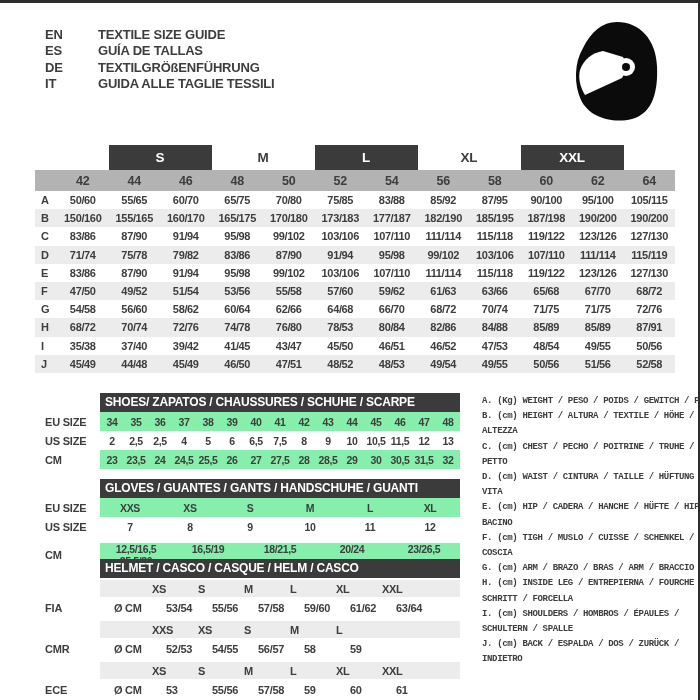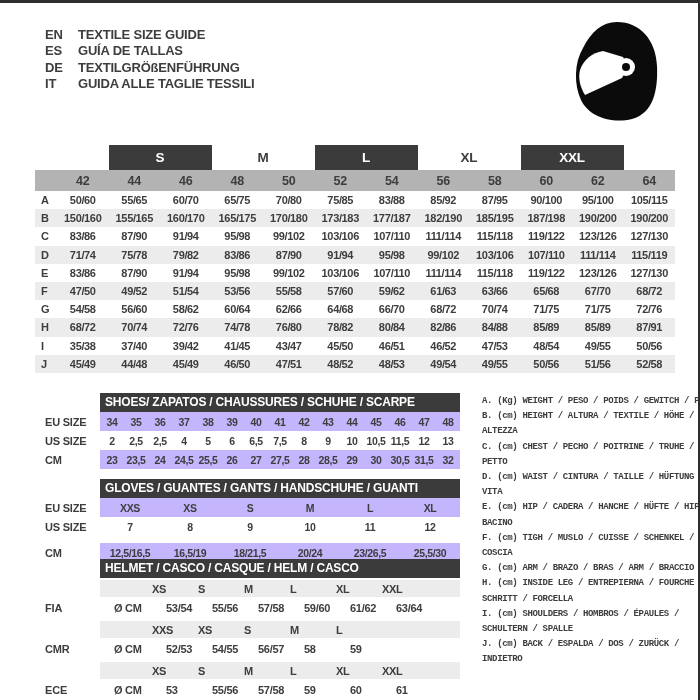--- a/index.html
+++ b/index.html
@@ -6,21 +6,21 @@
   html,body { background:#fff; }
   .page {
     position:relative; width:700px; height:700px; background:#ffffff;
     border-top:3px solid #2d2d2d; border-right:2px solid #2d2d2d;
     font-family:"Liberation Sans", sans-serif; color:#3d3d3d; overflow:hidden;
     font-weight:700;
   }
 
   
   .title-block { position:absolute; left:45px; top:23px; }
-  .title-row { display:flex; height:16.5px; align-items:center; }
+  .title-row { display:flex; height:16.5px; align-items:center;gap:20px; }
   .lang-code { width:33px; font-size:13px; letter-spacing:-0.2px; }
   .title-text { font-size:13px; letter-spacing:-0.2px; }
 
   
   .helmet-logo { position:absolute; left:570px; top:16px; width:90px; height:108px; }
 
   
   .main-table { position:absolute; left:35px; top:142px; width:640px; }
   .mt-grid { display:grid; grid-template-columns:22px repeat(12,1fr); align-items:center; }
   .size-band { height:25px; }
@@ -40,21 +40,21 @@
   .helmet-table { top:556px; }
   .sub-title {
     margin-left:60px; background:#3b3b3b; color:#fff; font-size:12px;
     height:19px; line-height:19px; padding-left:5px; letter-spacing:-0.2px; white-space:nowrap;
   }
   .sub-row { display:grid; grid-template-columns:60px 1fr; height:19px; align-items:stretch; }
   .sub-row.gapped { margin-top:7px; }
   .row-label { font-size:11px; padding-left:5px; align-self:center; letter-spacing:-0.2px; }
   .values { display:grid; align-items:center; height:100%; }
   .values .cell { text-align:center; font-size:10.5px; letter-spacing:-0.35px; white-space:nowrap; }
-  .values.striped { background:#c4b5fd; }
+  .values.striped { background:#86efac; }
 
   
   .h-row { display:grid; grid-template-columns:60px 1fr; align-items:stretch; }
   .h-row.sizes { height:17px; margin-top:2px; }
   .h-row.vals  { height:22px;gap:14px; }
   .h-values { display:grid; grid-template-columns:52px repeat(6,46px) 1fr; align-items:center; height:100%; }
   .h-values .cell { text-align:left; font-size:11px; letter-spacing:-0.3px; white-space:nowrap; }
   .h-values.striped { background:#ececec; }
 
   
@@ -221,21 +221,21 @@
           <div class="cell">71/75</div>
           <div class="cell">72/76</div>
         </div>
         <div class="mt-grid mt-row striped">
           <div class="cell letter-cell">H</div>
           <div class="cell">68/72</div>
           <div class="cell">70/74</div>
           <div class="cell">72/76</div>
           <div class="cell">74/78</div>
           <div class="cell">76/80</div>
-          <div class="cell">78/82</div>
+          <div class="cell">78/53</div>
           <div class="cell">80/84</div>
           <div class="cell">82/86</div>
           <div class="cell">84/88</div>
           <div class="cell">85/89</div>
           <div class="cell">85/89</div>
           <div class="cell">87/91</div>
         </div>
         <div class="mt-grid mt-row">
           <div class="cell letter-cell">I</div>
           <div class="cell">35/38</div>
@@ -351,21 +351,21 @@
           <div class="cell">7</div>
           <div class="cell">8</div>
           <div class="cell">9</div>
           <div class="cell">10</div>
           <div class="cell">11</div>
           <div class="cell">12</div>
         </div>
       </div>
       <div class="sub-row gapped">
         <div class="row-label">CM</div>
-        <div class="values striped" style="grid-template-columns: repeat(6, 1fr);">
+        <div class="values striped" style="grid-template-columns: repeat(5, 1fr);">
           <div class="cell">12,5/16,5</div>
           <div class="cell">16,5/19</div>
           <div class="cell">18/21,5</div>
           <div class="cell">20/24</div>
           <div class="cell">23/26,5</div>
           <div class="cell">25,5/30</div>
         </div>
       </div>
     </div>
   <div class="sub-table helmet-table">

